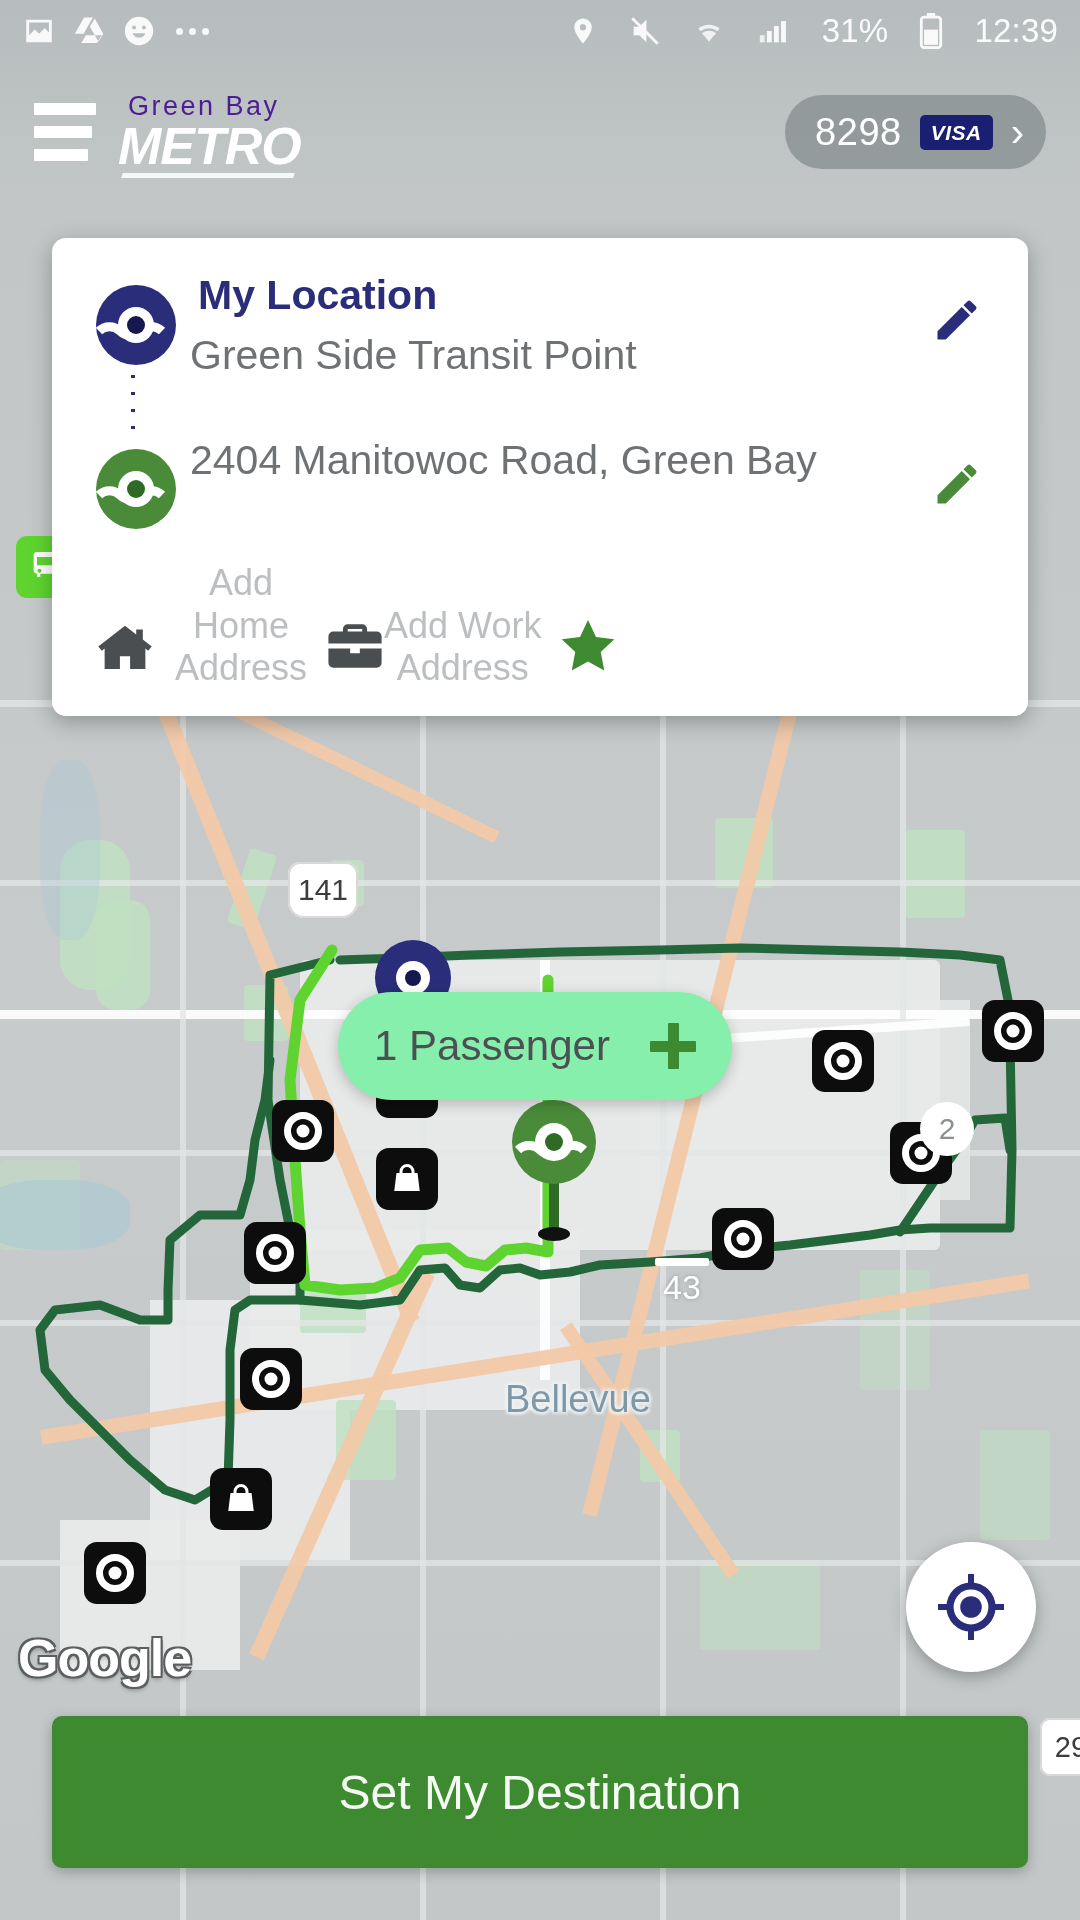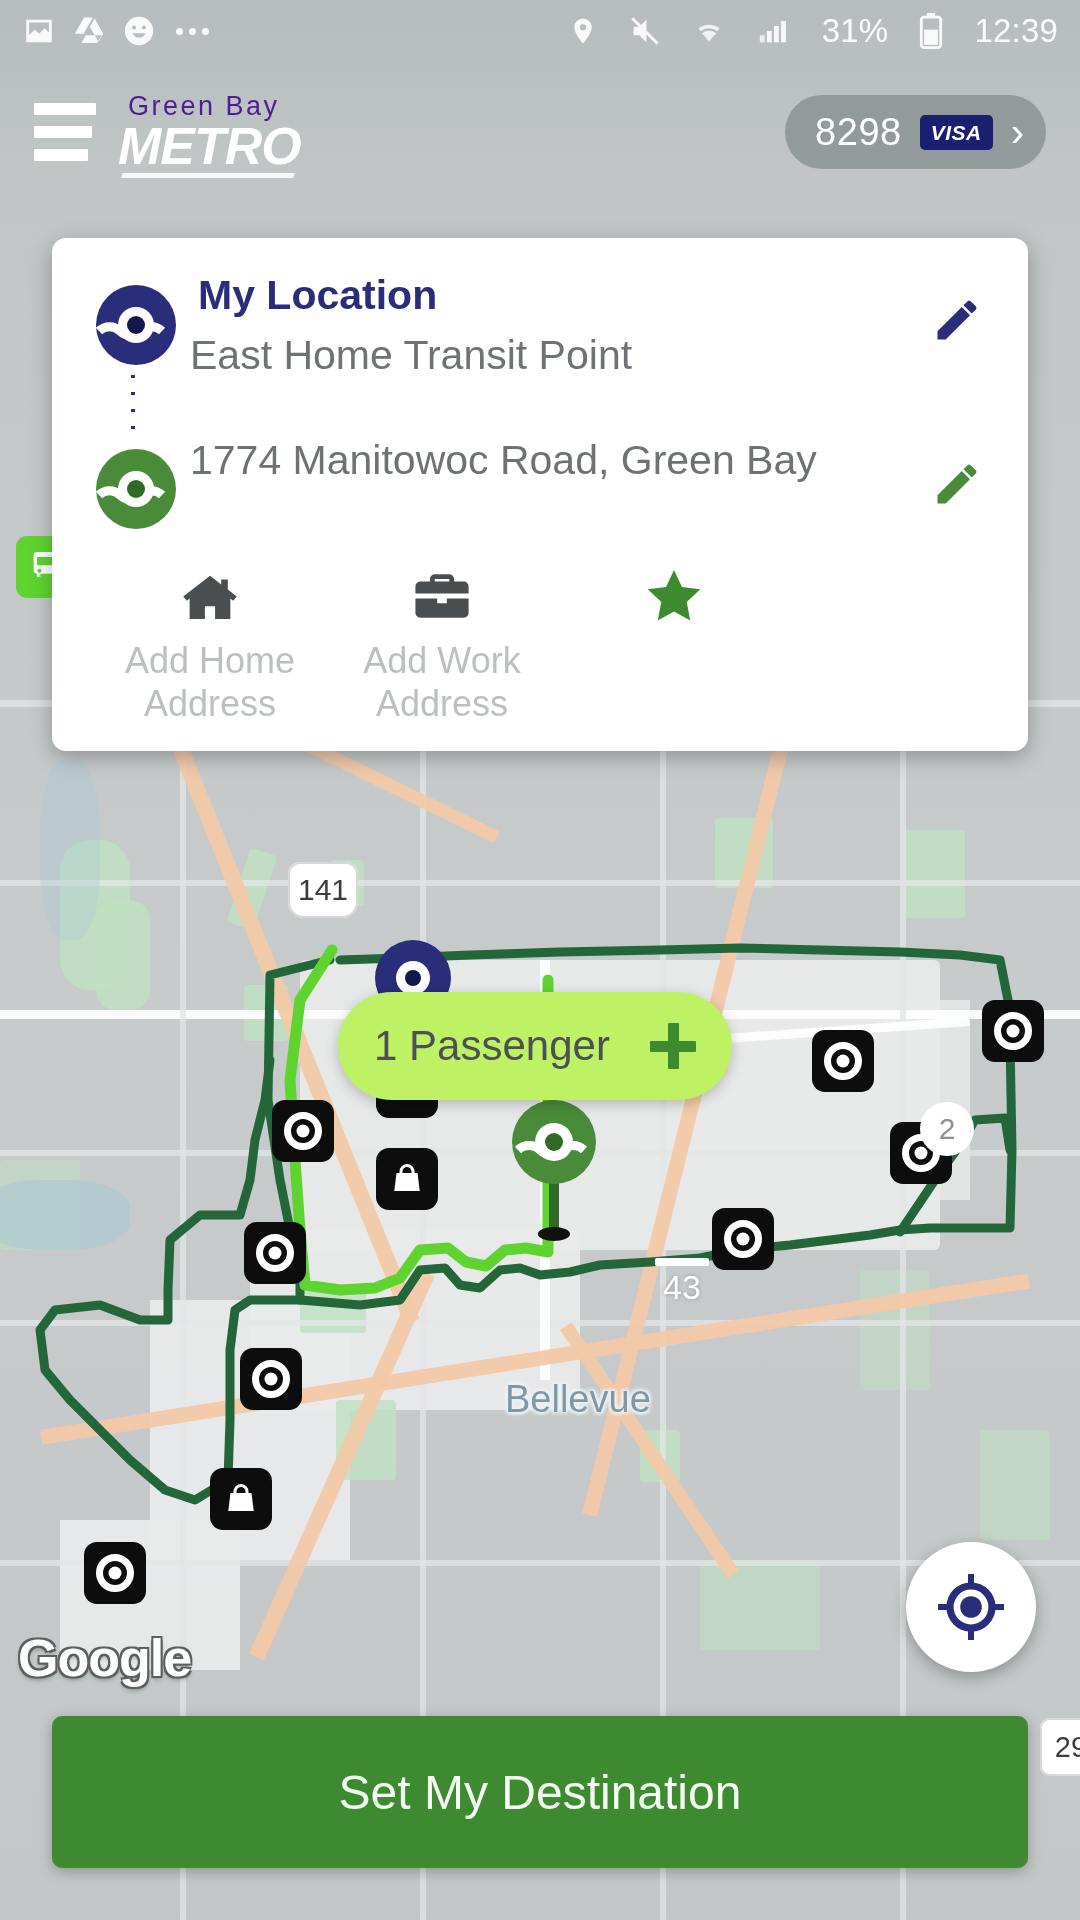--- a/index.html
+++ b/index.html
@@ -97,31 +97,31 @@
   .row-value { font-size:41px; color:#6f7274; line-height:1.2; font-weight:400; }
   .edit-btn { width:70px; flex:0 0 70px; display:flex; justify-content:center; padding-top:22px; cursor:pointer; }
 
   .dotted-connector {
     position:absolute; left:78px; top:96px; width:6px; height:108px;
     background-image:radial-gradient(circle, #2a2d79 1.8px, transparent 2px);
     background-size:6px 17px; background-repeat:repeat-y;
   }
 
   .shortcut-row { display:flex; padding:32px 28px 0 42px; }
-  .shortcut { width:232px; display:flex; flex-direction:column; align-items:center; cursor:pointer; }
+  .shortcut { width:232px; display:flex; flex-direction:row; align-items:flex-end; cursor:pointer; }
   .shortcut .sc-icon { height:62px; display:flex; align-items:flex-end; margin-bottom:16px; }
   .shortcut .sc-label {
     font-size:36px; line-height:1.18; text-align:center; color:#bcbfc1; font-weight:400;
   }
   .shortcut.fav .sc-label { color:#1b1b1b; }
 
   
   #passenger-pill {
     position:absolute; left:338px; top:992px; width:394px; height:108px;
-    background:#bef264; border-radius:54px; z-index:40;
+    background:#86efac; border-radius:54px; z-index:40;
     display:flex; align-items:center; justify-content:center; gap:40px;
     box-shadow:0 4px 14px rgba(0,0,0,.22); cursor:pointer;
   }
   #passenger-pill .pp-label { font-size:42px; color:#4d5052; }
   .plus-ico { width:46px; height:46px; position:relative; }
   .plus-ico::before, .plus-ico::after {
     content:''; position:absolute; background:#3e8a30; border-radius:1px;
   }
   .plus-ico::before { left:18px; top:0; width:11px; height:46px; }
   .plus-ico::after { left:0; top:18px; width:46px; height:11px; }
@@ -415,40 +415,40 @@
     <div class="pin-col">
       <svg width="82" height="82" viewBox="0 0 82 82">
         <circle cx="41" cy="41" r="40" fill="#2a2d79"></circle>
         <path d="M4 47a15 15 0 0 1 21 0 15 15 0 0 0 21 0 15 15 0 0 1 21 0" fill="none" stroke="#fff" stroke-width="9"></path>
         <circle cx="41" cy="41" r="18" fill="#fff"></circle>
         <circle cx="41" cy="41" r="9" fill="#15184f"></circle>
       </svg>
     </div>
     <div class="txt-col">
       <div class="row-title origin">My Location</div>
-      <div class="row-value">East Home Transit Point</div>
+      <div class="row-value">Green Side Transit Point</div>
     </div>
     <div class="edit-btn">
       <svg width="52" height="52" viewBox="0 0 24 24">
         <path fill="#2a2d79" d="M3 17.2V21h3.8L18 9.8 14.2 6 3 17.2zM20.7 7.1a1 1 0 0 0 0-1.4l-2.4-2.4a1 1 0 0 0-1.4 0L15 5.2 18.8 9l1.9-1.9z"></path>
       </svg>
     </div>
   </div>
 
   <div class="trip-row" style="margin-top:56px;">
     <div class="pin-col">
       <svg width="82" height="82" viewBox="0 0 82 82">
         <circle cx="41" cy="41" r="40" fill="#4a8b3a"></circle>
         <path d="M4 47a15 15 0 0 1 21 0 15 15 0 0 0 21 0 15 15 0 0 1 21 0" fill="none" stroke="#fff" stroke-width="9"></path>
         <circle cx="41" cy="41" r="18" fill="#fff"></circle>
         <circle cx="41" cy="41" r="9" fill="#2f6b24"></circle>
       </svg>
     </div>
     <div class="txt-col">
-      <div class="row-value">1774 Manitowoc Road, Green Bay</div>
+      <div class="row-value">2404 Manitowoc Road, Green Bay</div>
     </div>
     <div class="edit-btn">
       <svg width="52" height="52" viewBox="0 0 24 24">
         <path fill="#4a8b3a" d="M3 17.2V21h3.8L18 9.8 14.2 6 3 17.2zM20.7 7.1a1 1 0 0 0 0-1.4l-2.4-2.4a1 1 0 0 0-1.4 0L15 5.2 18.8 9l1.9-1.9z"></path>
       </svg>
     </div>
   </div>
 
   <div class="shortcut-row">
     <div class="shortcut">

